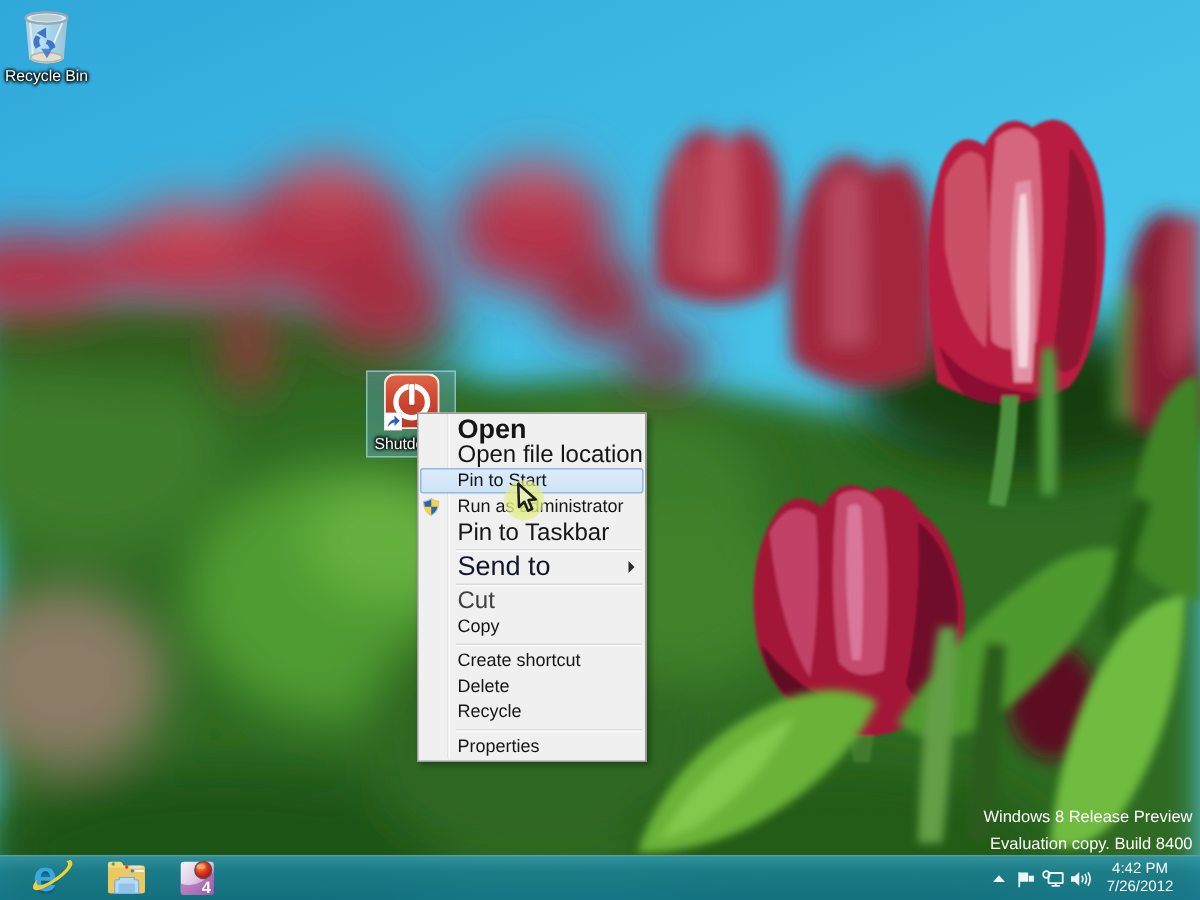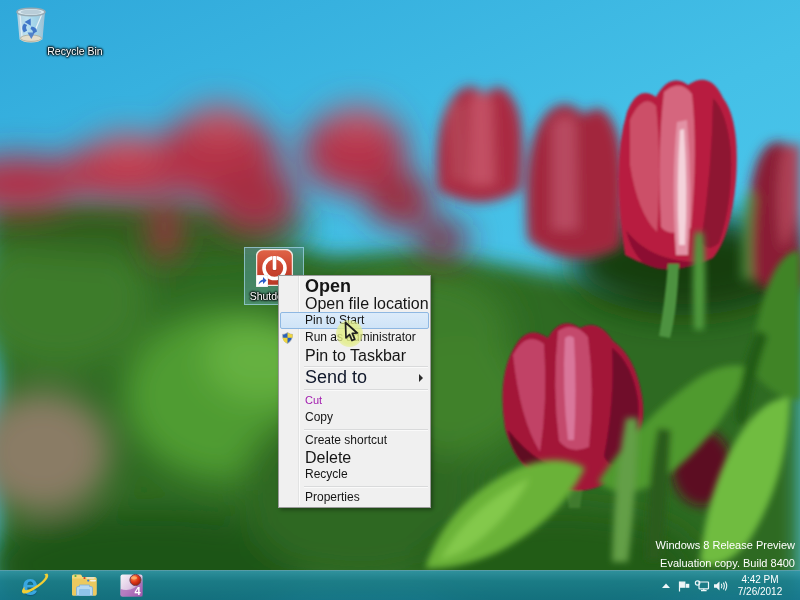--- a/index.html
+++ b/index.html
@@ -142,21 +142,21 @@
 <ellipse cx="17" cy="32.2" rx="10.5" ry="3.2" fill="none" stroke="#b8b4a2" stroke-width="1"></ellipse>
 <ellipse cx="17" cy="6" rx="14" ry="3.8" fill="#dcebf2" stroke="#97aab4" stroke-width="1.6"></ellipse>
 <ellipse cx="17" cy="6" rx="10.5" ry="2.4" fill="#b9cdd8"></ellipse>
 <g fill="#4076c8">
 <path d="M10.5,16 l6.2,-3.6 l0.1,7.3 z"></path>
 <path d="M10,17.5 q-3.4,4.5 -0.2,9 l3.4,-2 q-2.2,-3 -0.1,-5.5 z"></path>
 <path d="M17.5,20.5 q5,0.5 5.5,5 l-4,2.2 q0.3,-3.4 -2.5,-4.6 z"></path>
 <path d="M13.5,26.5 l7.5,0 l-3.7,6.4 z" opacity="0.85"></path>
 </g>
 </svg>
-<div class="abs" style="left:0;top:45px;width:62px;text-align:center;color:#fff;font-size:10.5px;text-shadow:0 1px 2px #000,1px 0 2px #000,-1px 0 2px #000,0 -1px 2px #000;padding-left:44px;">Recycle Bin</div>
+<div class="abs" style="left:0;top:45px;width:62px;text-align:center;color:#fff;font-size:10.5px;text-shadow:0 1px 2px #000,1px 0 2px #000,-1px 0 2px #000,0 -1px 2px #000;">Recycle Bin</div>
 
 <div class="abs" style="left:244px;top:247px;width:58px;height:56px;background:rgba(105,175,210,0.38);border:1px solid rgba(180,225,250,0.6);"></div>
 <svg class="abs" style="left:256px;top:249px" width="37" height="37" viewBox="0 0 37 37">
 <defs>
 <linearGradient id="sdg" x1="0" y1="0" x2="0" y2="1">
 <stop offset="0" stop-color="#e06548"></stop>
 <stop offset="0.5" stop-color="#cc4530"></stop>
 <stop offset="1" stop-color="#b83a26"></stop>
 </linearGradient>
 </defs>
@@ -180,26 +180,26 @@
 <div class="abs" style="left:280px;top:311.8px;width:147px;height:15px;background:linear-gradient(#dcebfa,#cfe4f7);border:1px solid #8fb8e2;border-radius:2px;"></div>
 <div class="abs" style="left:305px;top:312.1px;height:17px;line-height:17px;font-size:12px;color:#151515;">Pin to Start</div>
 <div class="abs" style="left:305px;top:329.4px;height:17px;line-height:17px;font-size:12px;color:#151515;">Run as administrator</div>
 <div class="abs" style="left:305px;top:346.7px;height:17px;line-height:17px;font-size:16px;color:#151515;">Pin to Taskbar</div>
 <div class="abs" style="left:304px;top:366.1px;width:124px;height:1px;background:#d9dadb;"></div>
 <div class="abs" style="left:304px;top:367.1px;width:124px;height:1px;background:#fafafa;"></div>
 <div class="abs" style="left:305px;top:369.3px;height:17px;line-height:17px;font-size:18px;color:#0f172a;">Send to</div>
 <div class="abs" style="left:419px;top:374.3px;width:0;height:0;border-left:4px solid #2b2b2b;border-top:4px solid transparent;border-bottom:4px solid transparent;"></div>
 <div class="abs" style="left:304px;top:388.7px;width:124px;height:1px;background:#d9dadb;"></div>
 <div class="abs" style="left:304px;top:389.7px;width:124px;height:1px;background:#fafafa;"></div>
-<div class="abs" style="left:305px;top:391.9px;height:17px;line-height:17px;font-size:11px;color:#a21caf;">Cut</div>
+<div class="abs" style="left:305px;top:391.9px;height:17px;line-height:17px;font-size:16px;color:#404040;">Cut</div>
 <div class="abs" style="left:305px;top:409.2px;height:17px;line-height:17px;font-size:12px;color:#151515;">Copy</div>
 <div class="abs" style="left:304px;top:428.6px;width:124px;height:1px;background:#d9dadb;"></div>
 <div class="abs" style="left:304px;top:429.6px;width:124px;height:1px;background:#fafafa;"></div>
 <div class="abs" style="left:305px;top:431.8px;height:17px;line-height:17px;font-size:12px;color:#151515;">Create shortcut</div>
-<div class="abs" style="left:305px;top:449.1px;height:17px;line-height:17px;font-size:16px;color:#151515;">Delete</div>
+<div class="abs" style="left:305px;top:449.1px;height:17px;line-height:17px;font-size:12px;color:#151515;">Delete</div>
 <div class="abs" style="left:305px;top:466.4px;height:17px;line-height:17px;font-size:12px;color:#151515;">Recycle</div>
 <div class="abs" style="left:304px;top:485.8px;width:124px;height:1px;background:#d9dadb;"></div>
 <div class="abs" style="left:304px;top:486.8px;width:124px;height:1px;background:#fafafa;"></div>
 <div class="abs" style="left:305px;top:489.0px;height:17px;line-height:17px;font-size:12px;color:#151515;">Properties</div>
 
 <svg class="abs" style="left:282px;top:331px" width="11" height="14" viewBox="0 0 24 26">
 <path d="M12,1 C8,4 4,5 1,5 C1,14 4,21 12,25 C20,21 23,14 23,5 C20,5 16,4 12,1 Z" fill="#2b62b8" stroke="#b8b8b8" stroke-width="1.6"></path>
 <path d="M12,1 C16,4 20,5 23,5 L23,12.5 L12,12.5 Z" fill="#f1d640"></path>
 <path d="M12,12.5 L1,12.5 C2.5,19 6,23 12,25 Z" fill="#f1d640"></path>
 </svg>

